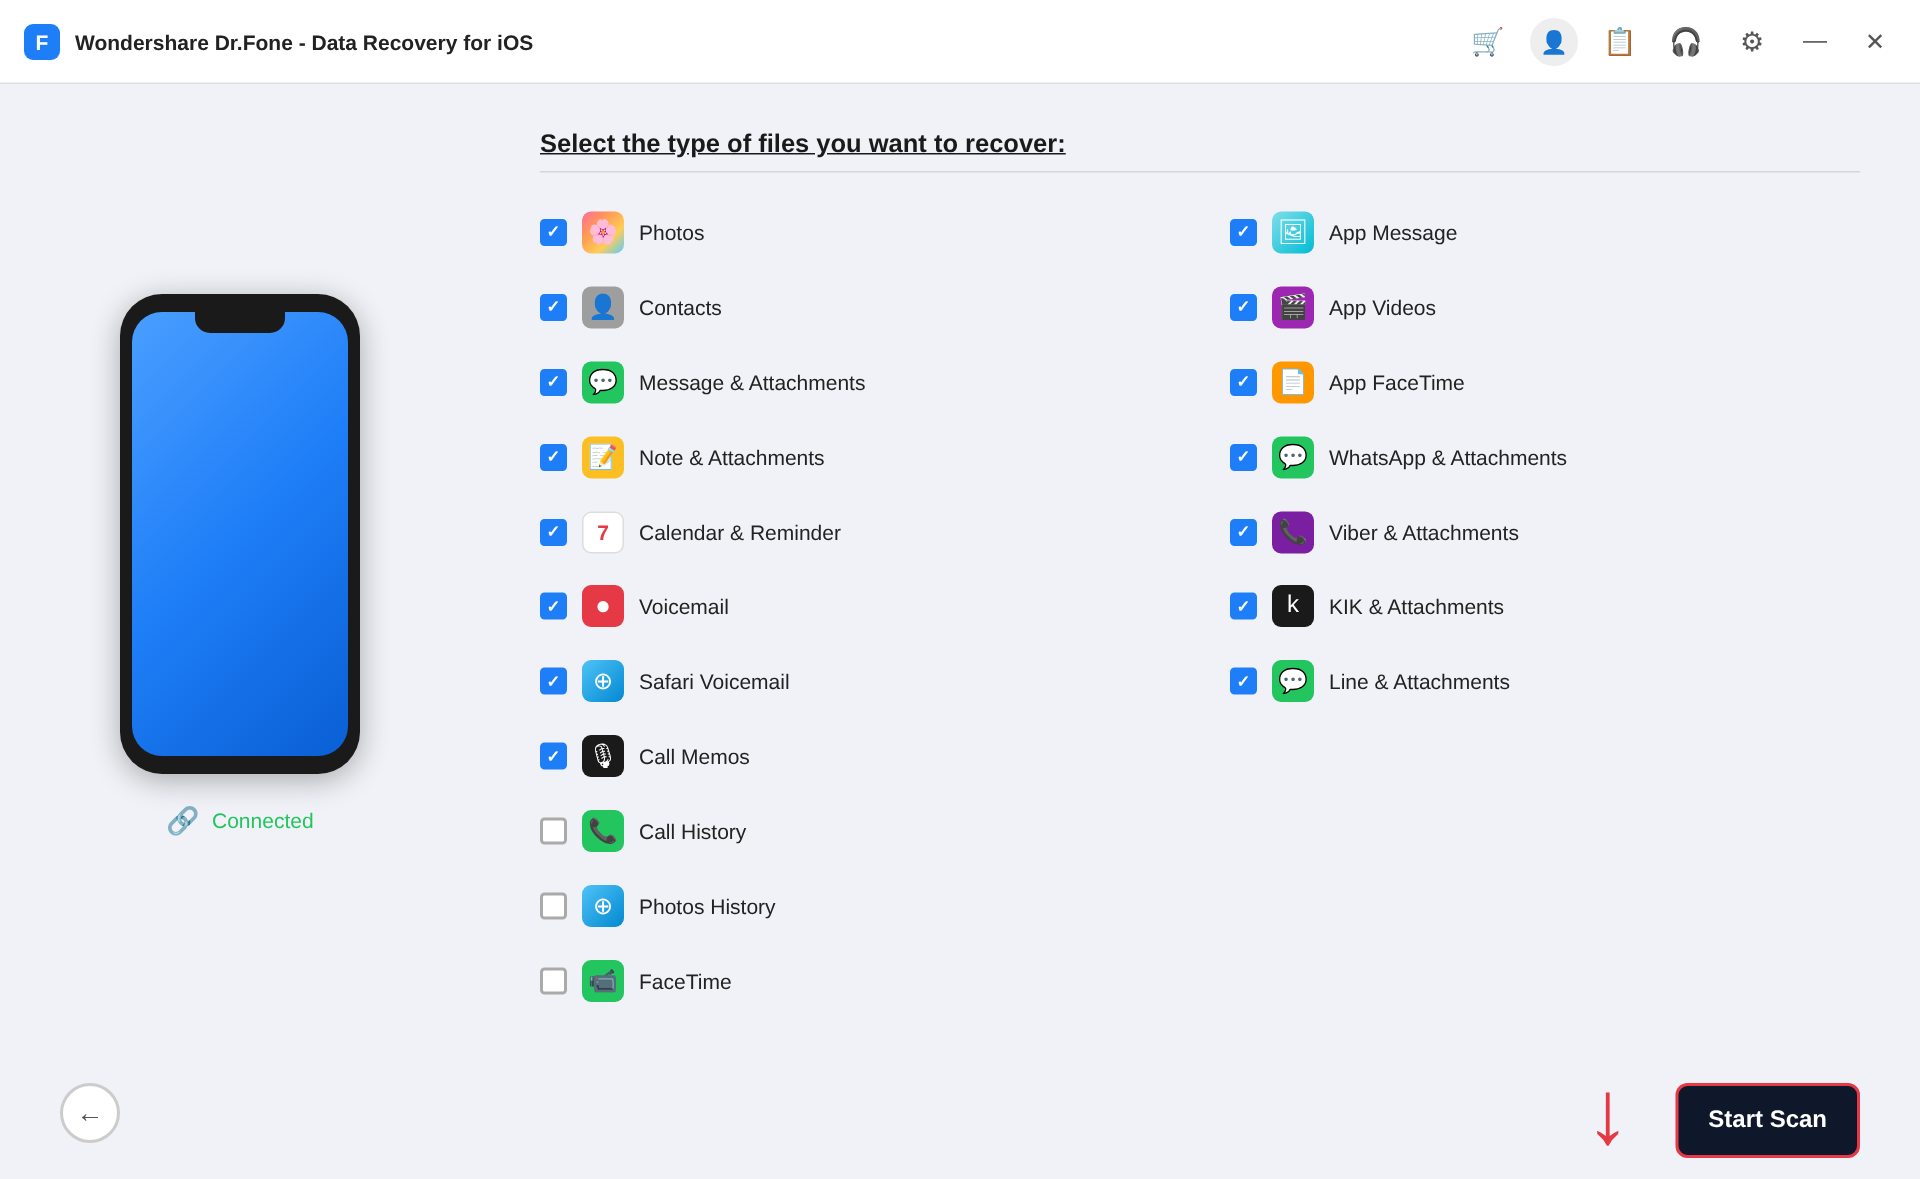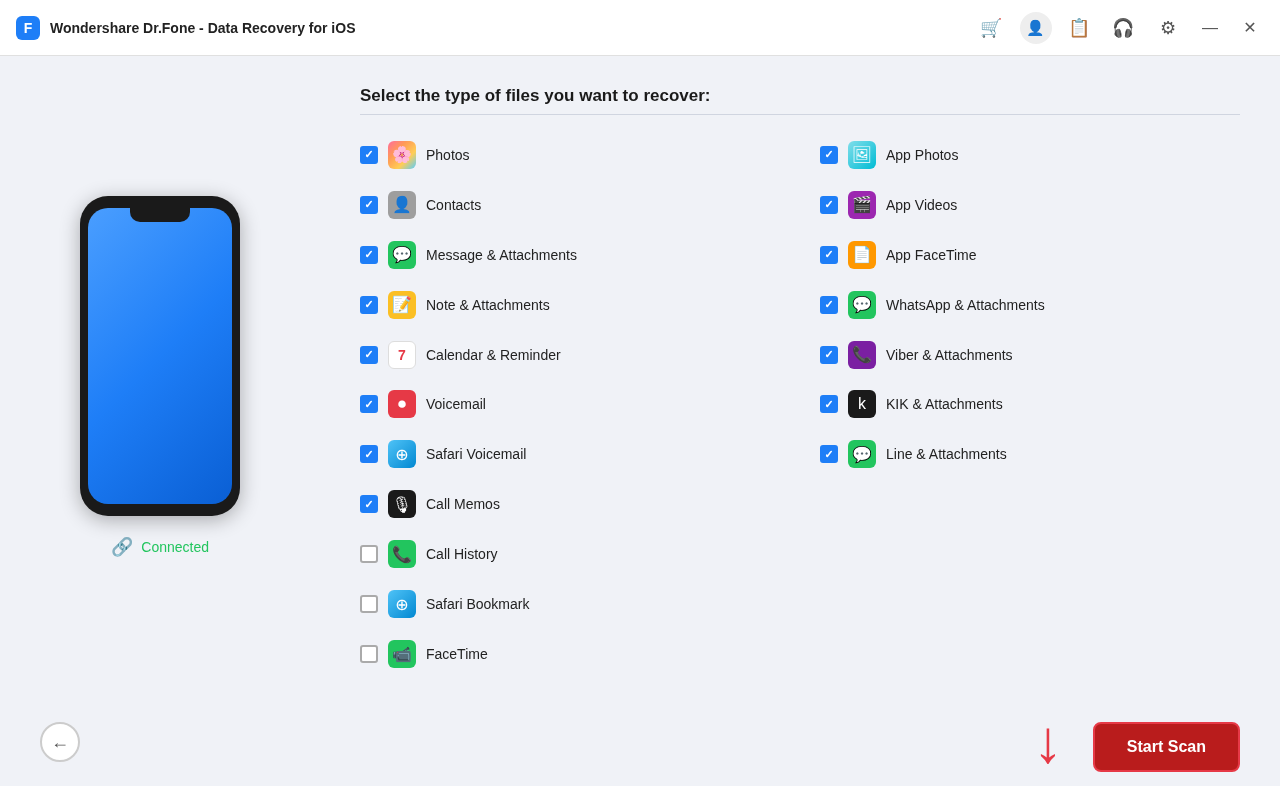--- a/index.html
+++ b/index.html
@@ -147,20 +147,21 @@
       padding: 30px 40px 20px 40px;
       display: flex;
       flex-direction: column;
       overflow: hidden;
     }
     .page-title {
       font-size: 17px;
       font-weight: 600;
       color: #1a1a1a;
       margin-bottom: 8px;
+      text-decoration: underline;
     }
     .divider {
       height: 1px;
       background: #d0d5e0;
       margin-bottom: 16px;
     }
     
     .all-row {
       display: flex;
       align-items: center;
@@ -272,25 +273,25 @@
     .arrow-container {
       position: relative;
     }
     .red-arrow {
       color: #e63946;
       font-size: 60px;
       line-height: 1;
       display: block;
     }
     .start-scan-btn {
-      background: #b91c1c;
+      background: #0f172a;
       color: white;
       border: 2px solid #e63946;
       border-radius: 8px;
-      padding: 14px 32px;
+      padding: 14px 20px;
       font-size: 16px;
       font-weight: 600;
       cursor: pointer;
       white-space: nowrap;
     }
   </style>
 </head>
 <body>
 
 <div class="titlebar">
@@ -336,21 +337,21 @@
 
     <div class="items-grid" id="items-grid">
     <div class="item-row">
           <div class="checkbox checked"></div>
           <div class="item-icon" style="background: linear-gradient(135deg, rgb(255, 107, 157), rgb(255, 154, 86), rgb(255, 205, 86), rgb(86, 205, 255)); color: white; font-size: 16px; font-weight: normal;">🌸</div>
           <span class="item-label">Photos</span>
         </div>
         <div class="item-row">
           <div class="checkbox checked"></div>
           <div class="item-icon" style="background: linear-gradient(135deg, rgb(128, 222, 234), rgb(0, 188, 212)); color: white; font-size: 16px; font-weight: normal;">🖼</div>
-          <span class="item-label">App Photos</span>
+          <span class="item-label">App Message</span>
         </div>
         <div class="item-row">
           <div class="checkbox checked"></div>
           <div class="item-icon" style="background: rgb(158, 158, 158); color: white; font-size: 16px; font-weight: normal;">👤</div>
           <span class="item-label">Contacts</span>
         </div>
         <div class="item-row">
           <div class="checkbox checked"></div>
           <div class="item-icon" style="background: rgb(156, 39, 176); color: white; font-size: 16px; font-weight: normal;">🎬</div>
           <span class="item-label">App Videos</span>
@@ -413,21 +414,21 @@
         <div></div>
         <div class="item-row">
           <div class="checkbox unchecked"></div>
           <div class="item-icon" style="background: rgb(34, 197, 94); color: white; font-size: 16px; font-weight: normal;">📞</div>
           <span class="item-label">Call History</span>
         </div>
         <div></div>
         <div class="item-row">
           <div class="checkbox unchecked"></div>
           <div class="item-icon" style="background: linear-gradient(135deg, rgb(79, 195, 247), rgb(2, 136, 209)); color: white; font-size: 16px; font-weight: normal;">⊕</div>
-          <span class="item-label">Safari Bookmark</span>
+          <span class="item-label">Photos History</span>
         </div>
         <div></div>
         <div class="item-row">
           <div class="checkbox unchecked"></div>
           <div class="item-icon" style="background: rgb(34, 197, 94); color: white; font-size: 16px; font-weight: normal;">📹</div>
           <span class="item-label">FaceTime</span>
         </div>
         <div></div>
       </div>
   </div>

